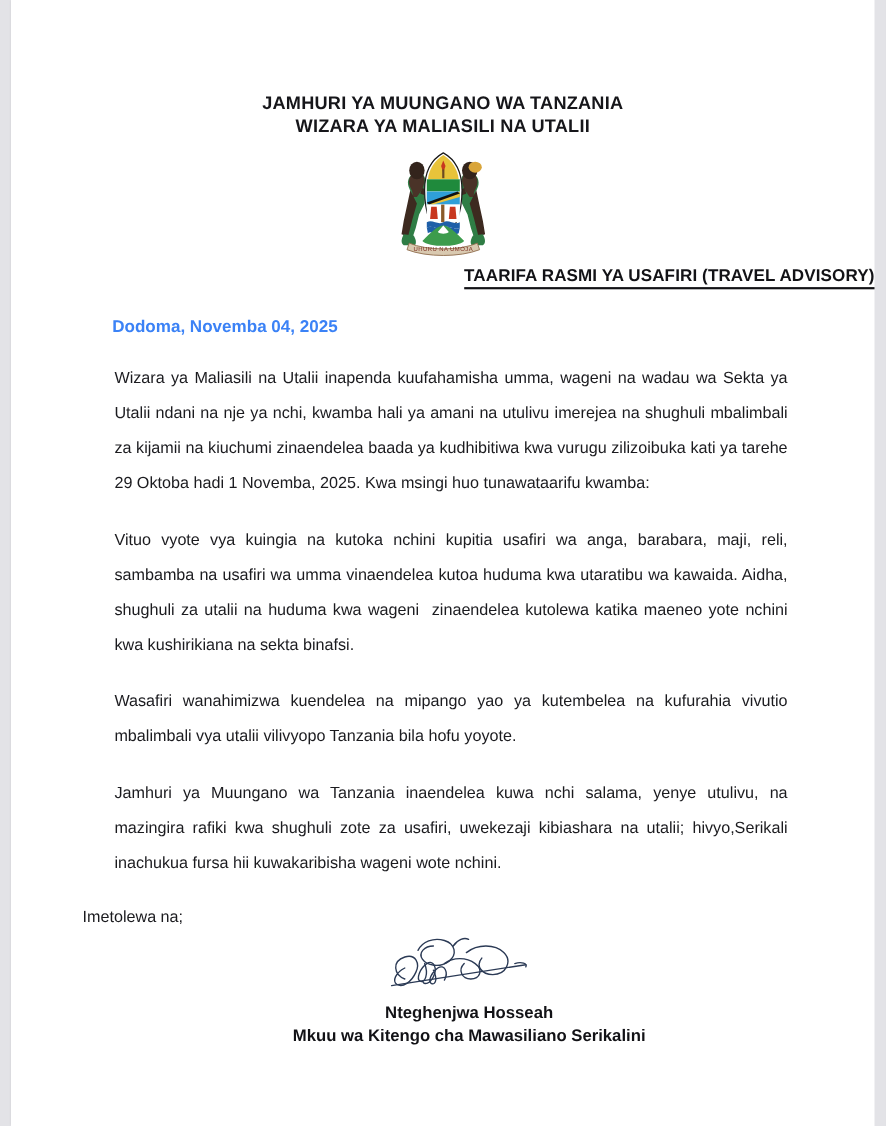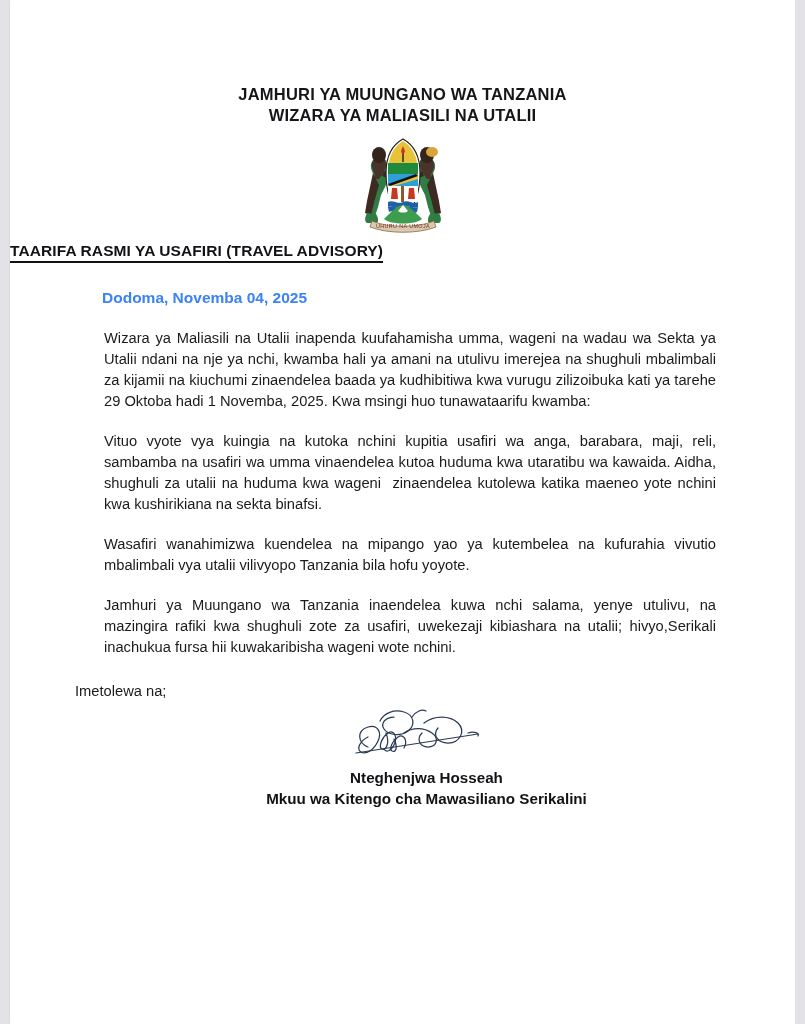--- a/index.html
+++ b/index.html
@@ -56,21 +56,21 @@
     display: flex;
     justify-content: center;
   }
   .emblem {
     display: block;
   }
 
   
   .title-wrap {
     margin-top: 9px;
-    text-align: left;
+    text-align: right;
   }
   .doc-title {
     display: inline-block;
     font-weight: bold;
     font-size: 15.5px;
     color: #121216;
     border-bottom: 2px solid #121216;
     padding-bottom: 1px;
     letter-spacing: 0.1px;
   }
@@ -83,21 +83,21 @@
   }
   .date-line {
     font-weight: bold;
     font-size: 15.5px;
     color: #3b82f6;
     margin-left: -2px;
     margin-bottom: 21px;
   }
   .para {
     font-size: 14.7px;
-    line-height: 21px;
+    line-height: 32px;
     color: #1b1b1f;
     text-align: justify;
     text-justify: inter-word;
     margin: 0 0 19px 0;
     white-space: pre-wrap;
   }
   .para:last-of-type { margin-bottom: 0; }
 
   
   .issued-line {

